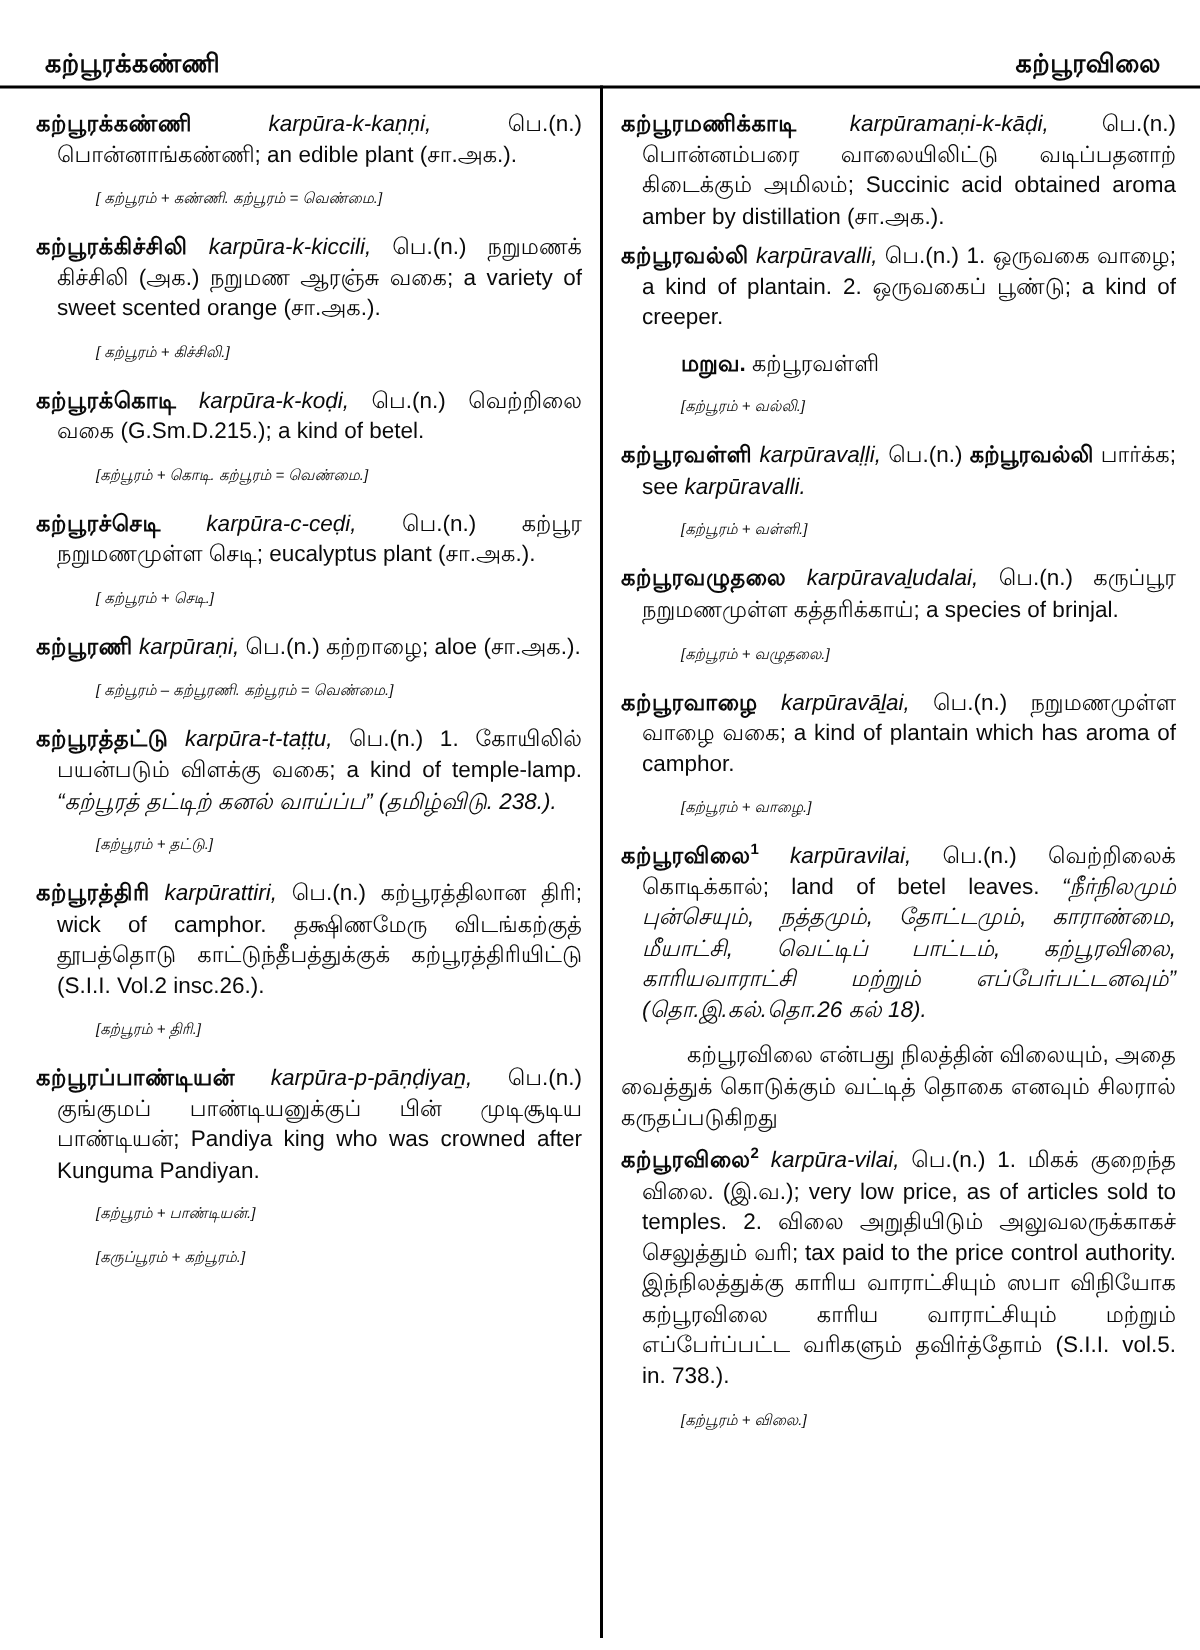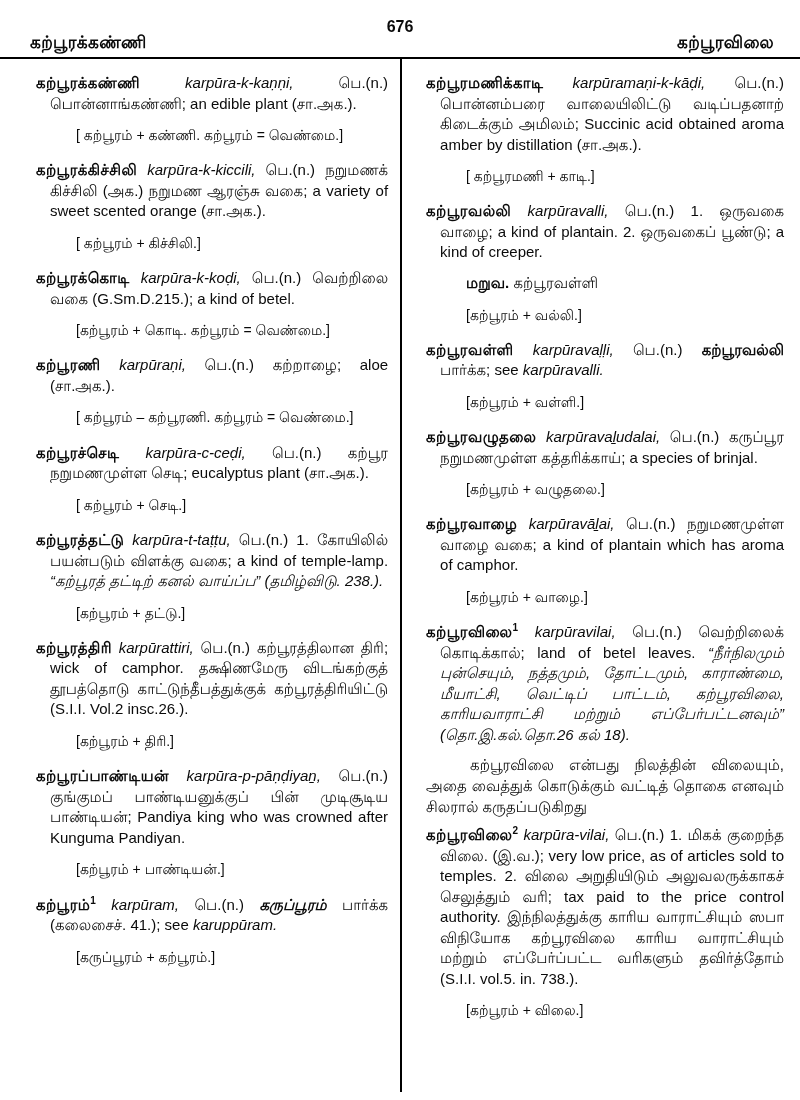--- a/index.html
+++ b/index.html
@@ -32,33 +32,33 @@
     position:absolute;top:57px;left:0;right:0;height:2px;background:#000;
   }
   #column-divider{
     position:absolute;top:57px;left:400px;width:2px;bottom:8px;background:#000;
   }
   
   #columns{
     position:absolute;top:59px;left:0;right:0;bottom:0;
     display:flex;
   }
-  .col{box-sizing:border-box;margin-left:12px;}
+  .col{box-sizing:border-box;}
   #col-left{width:400px;padding:14px 12px 0 24px;}
   #col-right{width:400px;padding:14px 16px 0 14px;}
   
   .entry{margin:0 0 6px 0;}
   p{margin:0;}
   p.main{
     font-size:15px;line-height:1.37;text-align:justify;
     padding-left:14px;text-indent:-14px;
     margin-bottom:4px;
   }
   p.ety{
-    font-size:14px;line-height:1.3;
+    font-size:10px;line-height:1.3;font-style:italic;
     margin:12px 0 16px 40px;
   }
   p.note{
     font-size:15px;line-height:1.37;
     margin:10px 0 2px 40px;
   }
   p.notepara{
     font-size:15px;line-height:1.37;text-align:justify;
     text-indent:44px;margin:10px 0 8px 0;
   }
@@ -68,69 +68,66 @@
   .b{font-weight:bold;}
   .bi{font-weight:bold;font-style:italic;}
   .i{font-style:italic;}
   .q{font-style:italic;}
 </style>
 </head>
 <body>
 
 <div id="page">
   <div id="header">
-    <div id="page-number">676</div>
     <div id="head-left">கற்பூரக்கண்ணி</div>
     <div id="head-right">கற்பூரவிலை</div>
   </div>
   <div id="header-rule"></div>
   <div id="column-divider"></div>
   <div id="columns">
     <div class="col" id="col-left">
         <div class="entry">
           <p class="main"><span class="hw">கற்பூரக்கண்ணி</span><span class="tr"> karpūra-k-kaṇṇi,</span><span> பெ.(n.) பொன்னாங்கண்ணி; an edible plant (சா.அக.).</span></p>
           <p class="ety"><span>[ கற்பூரம் + கண்ணி. கற்பூரம் = வெண்மை.]</span></p>
         </div>
         <div class="entry">
           <p class="main"><span class="hw">கற்பூரக்கிச்சிலி</span><span class="tr"> karpūra-k-kiccili,</span><span> பெ.(n.) நறுமணக் கிச்சிலி (அக.) நறுமண ஆரஞ்சு வகை; a variety of sweet scented orange (சா.அக.).</span></p>
           <p class="ety"><span>[ கற்பூரம் + கிச்சிலி.]</span></p>
         </div>
         <div class="entry">
           <p class="main"><span class="hw">கற்பூரக்கொடி</span><span class="tr"> karpūra-k-koḍi,</span><span> பெ.(n.) வெற்றிலை வகை (G.Sm.D.215.); a kind of betel.</span></p>
           <p class="ety"><span>[கற்பூரம் + கொடி. கற்பூரம் = வெண்மை.]</span></p>
         </div>
         <div class="entry">
+          <p class="main"><span class="hw">கற்பூரச்செடி</span><span class="tr"> karpūra-c-ceḍi,</span><span> பெ.(n.) கற்பூர நறுமணமுள்ள செடி; eucalyptus plant (சா.அக.).</span></p>
+          <p class="ety"><span>[ கற்பூரம் + செடி.]</span></p>
+        </div>
+        <div class="entry">
           <p class="main"><span class="hw">கற்பூரணி</span><span class="tr"> karpūraṇi,</span><span> பெ.(n.) கற்றாழை; aloe (சா.அக.).</span></p>
           <p class="ety"><span>[ கற்பூரம் – கற்பூரணி. கற்பூரம் = வெண்மை.]</span></p>
-        </div>
-        <div class="entry">
-          <p class="main"><span class="hw">கற்பூரச்செடி</span><span class="tr"> karpūra-c-ceḍi,</span><span> பெ.(n.) கற்பூர நறுமணமுள்ள செடி; eucalyptus plant (சா.அக.).</span></p>
-          <p class="ety"><span>[ கற்பூரம் + செடி.]</span></p>
         </div>
         <div class="entry">
           <p class="main"><span class="hw">கற்பூரத்தட்டு</span><span class="tr"> karpūra-t-taṭṭu,</span><span> பெ.(n.) 1. கோயிலில் பயன்படும் விளக்கு வகை; a kind of temple-lamp. </span><span class="q">“கற்பூரத் தட்டிற் கனல் வாய்ப்ப” (தமிழ்விடு. 238.).</span></p>
           <p class="ety"><span>[கற்பூரம் + தட்டு.]</span></p>
         </div>
         <div class="entry">
           <p class="main"><span class="hw">கற்பூரத்திரி</span><span class="tr"> karpūrattiri,</span><span> பெ.(n.) கற்பூரத்திலான திரி; wick of camphor. தக்ஷிணமேரு விடங்கற்குத் தூபத்தொடு காட்டுந்தீபத்துக்குக் கற்பூரத்திரியிட்டு (S.I.I. Vol.2 insc.26.).</span></p>
           <p class="ety"><span>[கற்பூரம் + திரி.]</span></p>
         </div>
         <div class="entry">
           <p class="main"><span class="hw">கற்பூரப்பாண்டியன்</span><span class="tr"> karpūra-p-pāṇḍiyaṉ,</span><span> பெ.(n.) குங்குமப் பாண்டியனுக்குப் பின் முடிசூடிய பாண்டியன்; Pandiya king who was crowned after Kunguma Pandiyan.</span></p>
           <p class="ety"><span>[கற்பூரம் + பாண்டியன்.]</span></p>
         </div>
         <div class="entry">
-          <p class="main"><span class="hw">கற்பூரம்</span><span class="sup">1</span><span class="tr"> karpūram,</span><span> பெ.(n.) </span><span class="bi">கருப்பூரம்</span><span> பார்க்க (கலைசைச். 41.); see </span><span class="i">karuppūram.</span></p>
           <p class="ety"><span>[கருப்பூரம் + கற்பூரம்.]</span></p>
         </div>
       </div>
     <div class="col" id="col-right">
         <div class="entry">
           <p class="main"><span class="hw">கற்பூரமணிக்காடி</span><span class="tr"> karpūramaṇi-k-kāḍi,</span><span> பெ.(n.) பொன்னம்பரை வாலையிலிட்டு வடிப்பதனாற் கிடைக்கும் அமிலம்; Succinic acid obtained aroma amber by distillation (சா.அக.).</span></p>
-          <p class="ety"><span>[ கற்பூரமணி + காடி.]</span></p>
         </div>
         <div class="entry">
           <p class="main"><span class="hw">கற்பூரவல்லி</span><span class="tr"> karpūravalli,</span><span> பெ.(n.) 1. ஒருவகை வாழை; a kind of plantain. 2. ஒருவகைப் பூண்டு; a kind of creeper.</span></p>
           <p class="note"><span class="b">மறுவ.</span><span> கற்பூரவள்ளி</span></p>
           <p class="ety"><span>[கற்பூரம் + வல்லி.]</span></p>
         </div>
         <div class="entry">
           <p class="main"><span class="hw">கற்பூரவள்ளி</span><span class="tr"> karpūravaḷḷi,</span><span> பெ.(n.) </span><span class="b">கற்பூரவல்லி</span><span> பார்க்க; see </span><span class="i">karpūravalli.</span></p>
           <p class="ety"><span>[கற்பூரம் + வள்ளி.]</span></p>
         </div>

